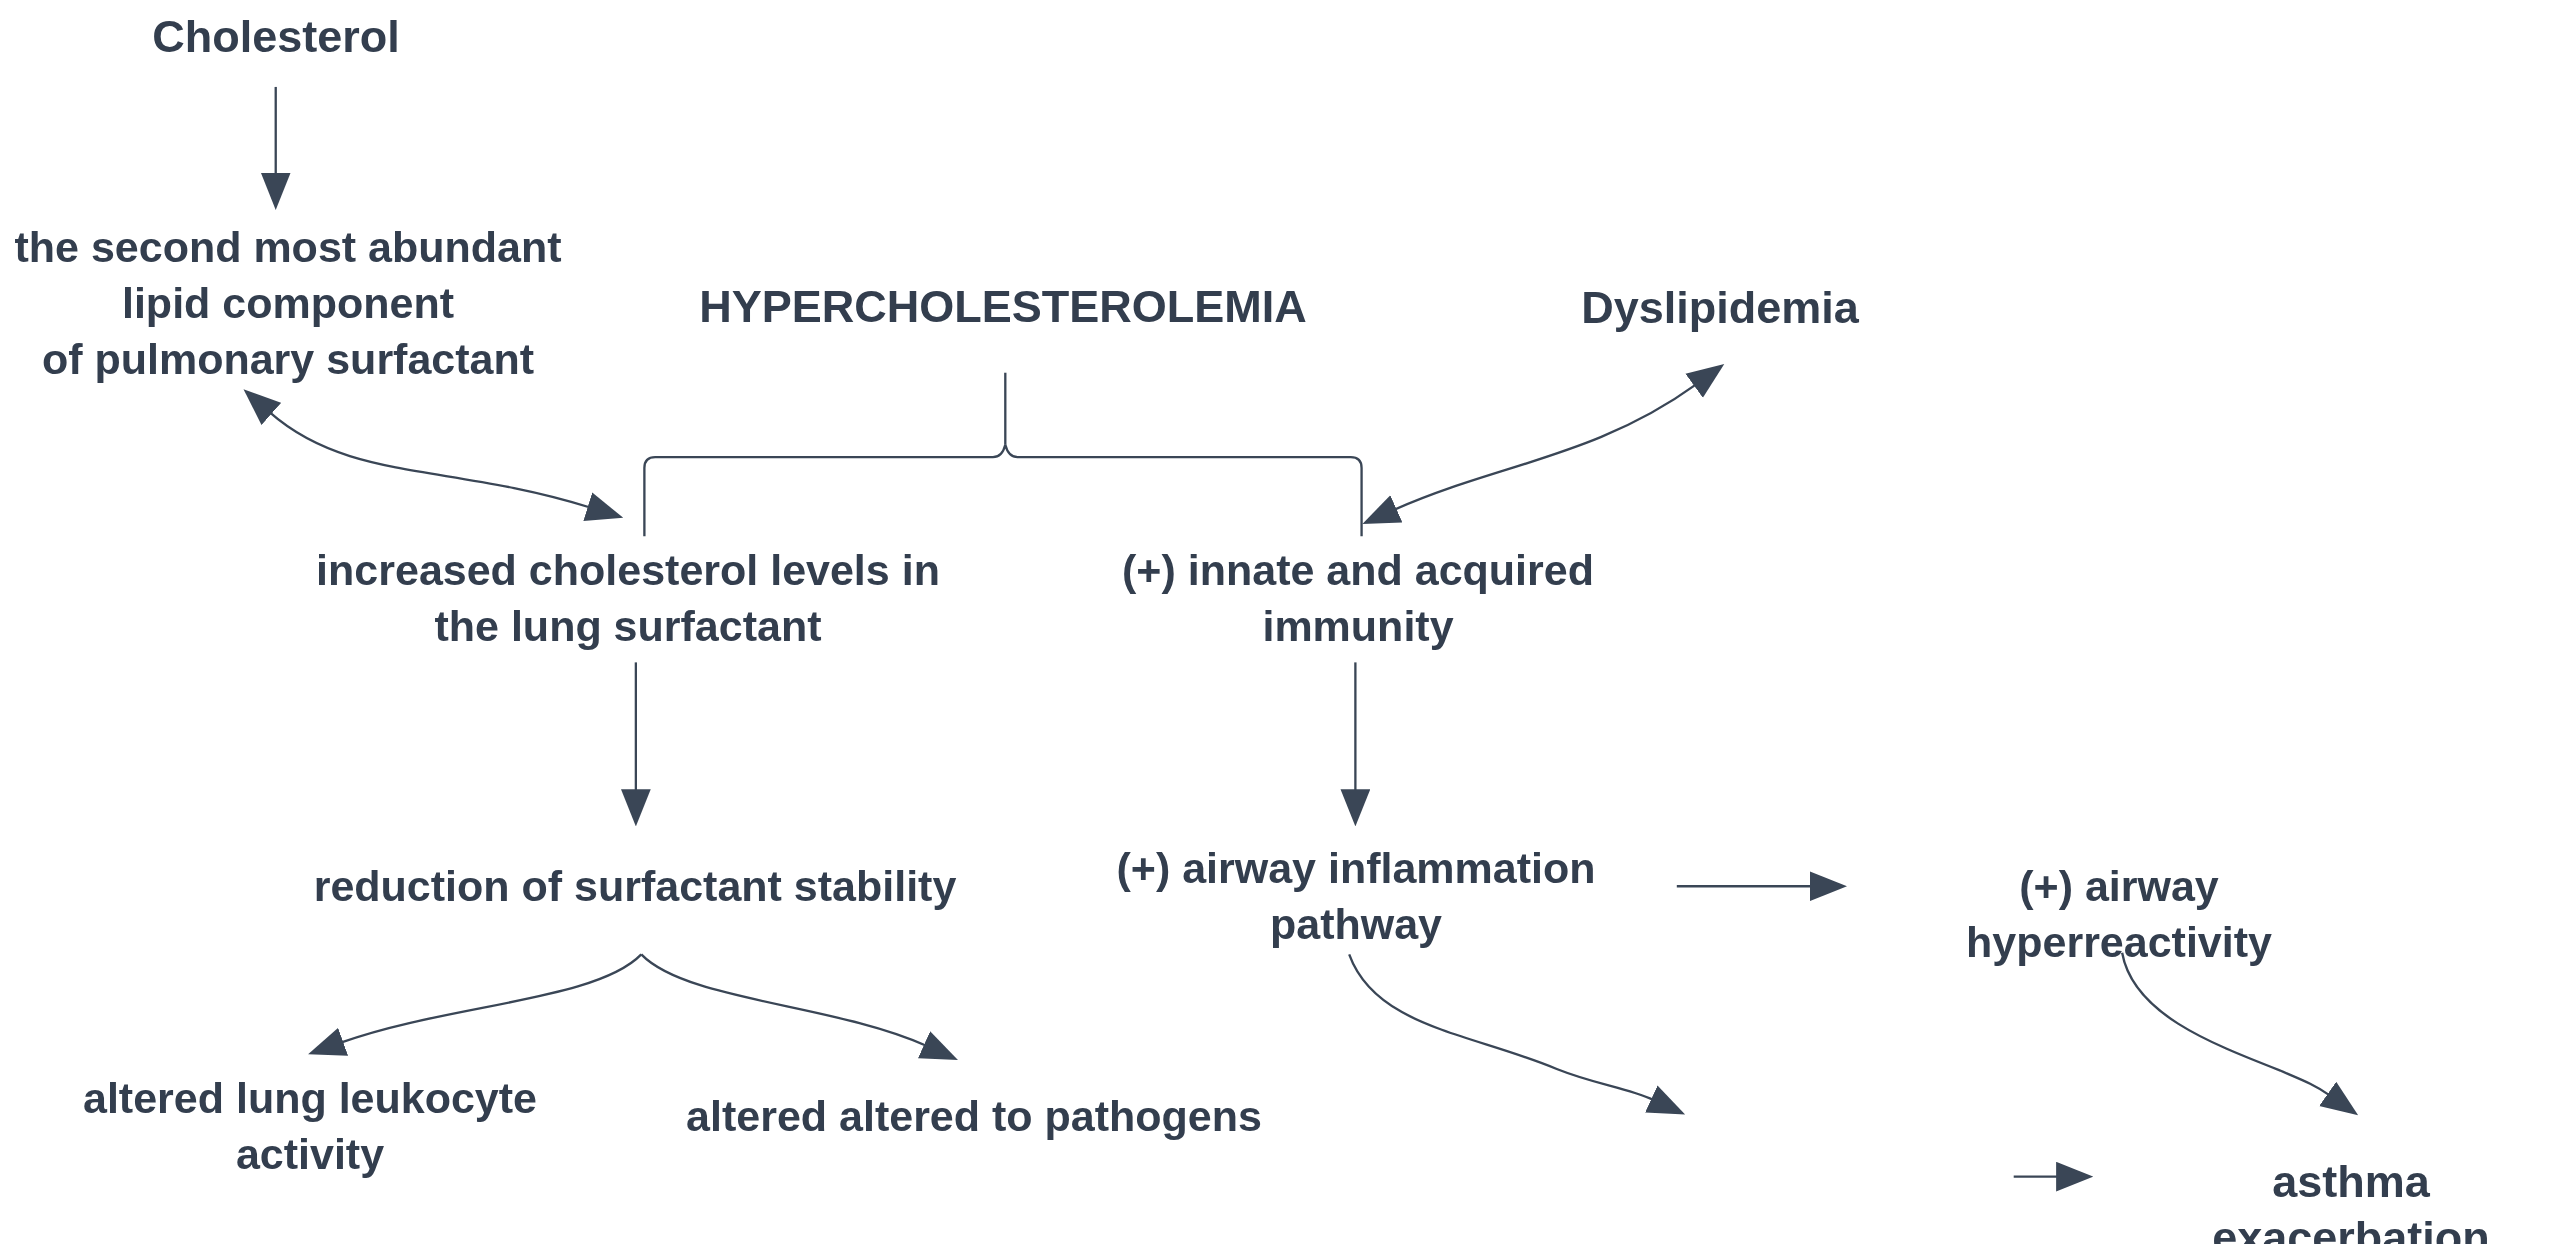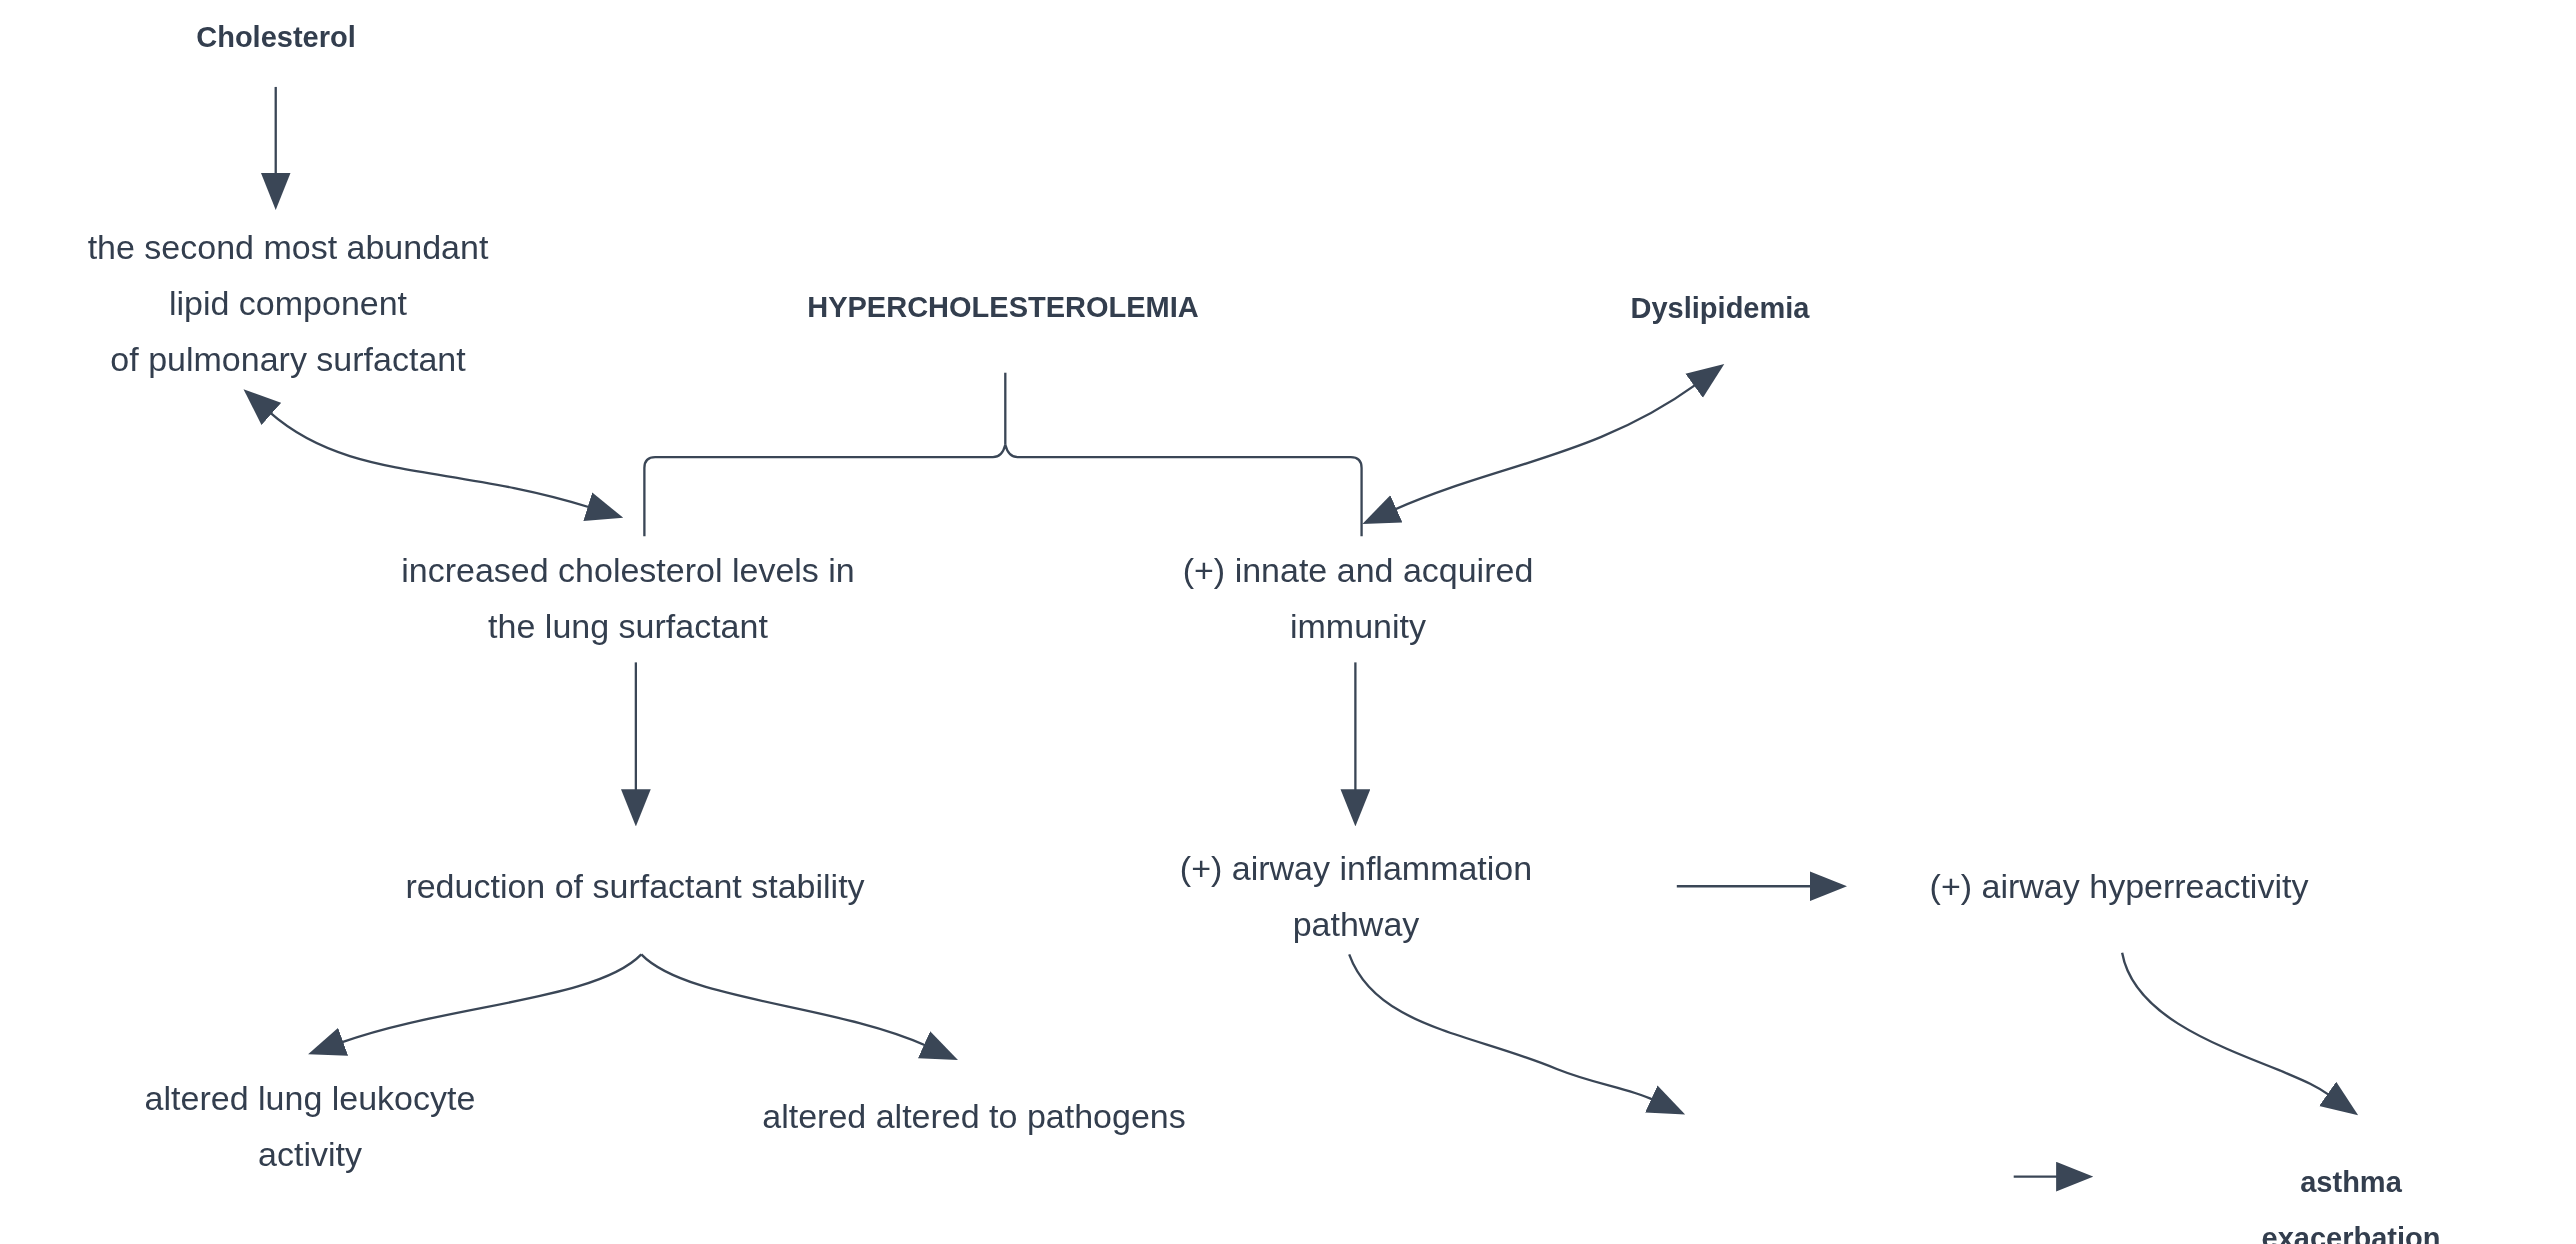--- a/index.html
+++ b/index.html
@@ -21,27 +21,27 @@
     top: 0;
     width: 2576px;
     height: 1245px;
   }
   .node {
     position: absolute;
     transform: translateX(-50%);
     white-space: pre-line;
     text-align: center;
     color: #333e4e;
-    font-size: 34px;
+    font-size: 43px;
     line-height: 56px;
-    font-weight: 400;
+    font-weight: 700;
   }
   .node.bold {
     font-weight: 700;
-    font-size: 29px;
+    font-size: 45px;
   }
   .edge {
     fill: none;
     stroke: #3a4656;
     stroke-width: 3;
   }
 </style>
 </head>
 <body>
 

